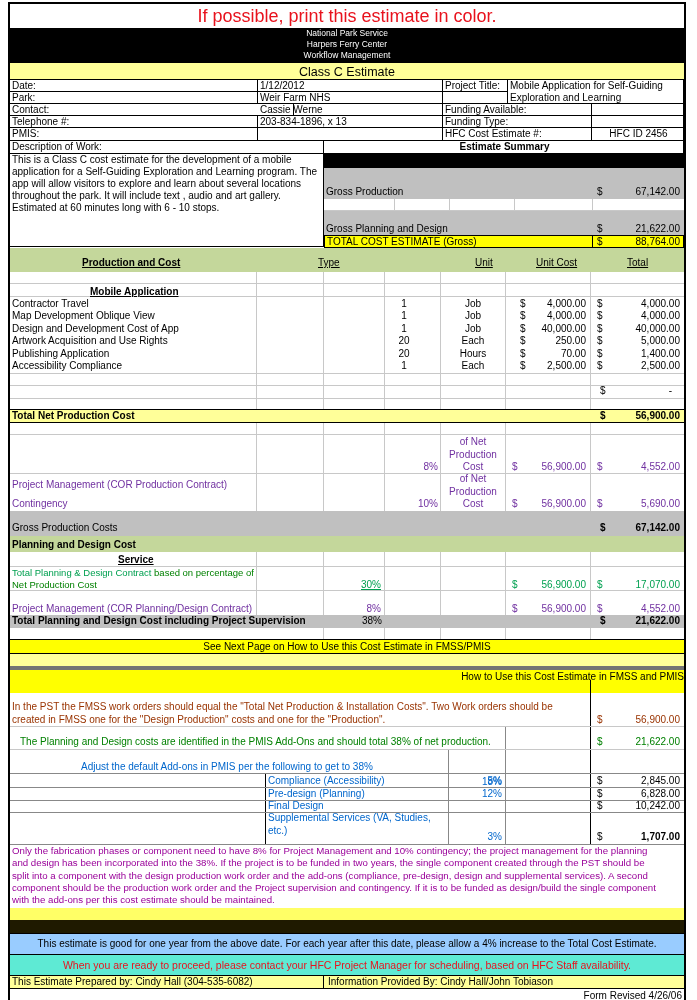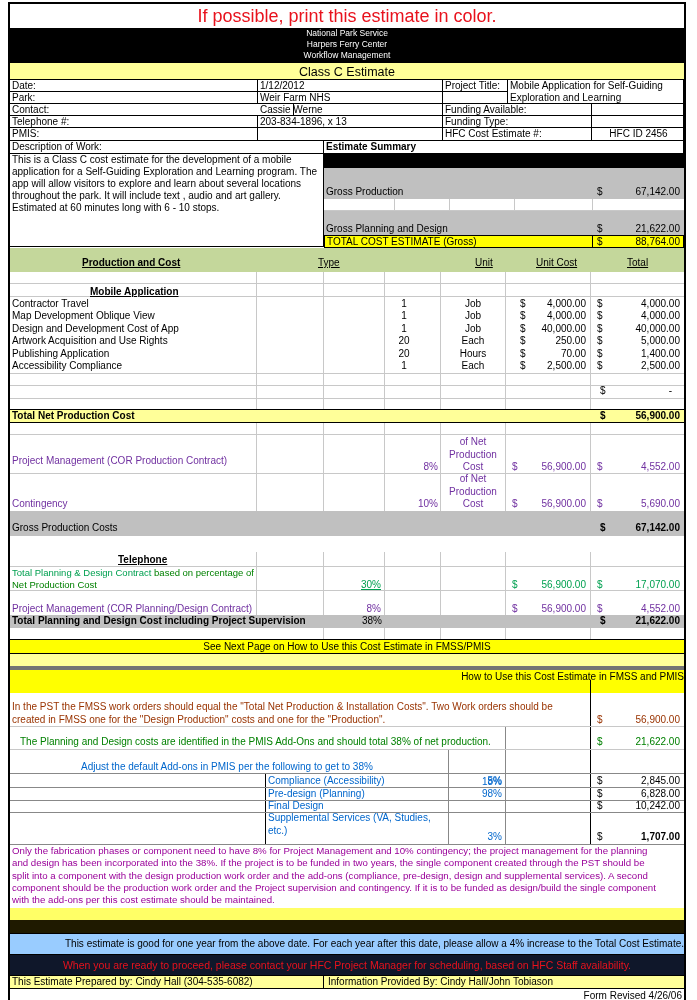--- a/index.html
+++ b/index.html
@@ -10,21 +10,21 @@
   .red-title { font-size: 18px; color: #e8121d; text-align: center; line-height: 24px; height: 24px; }
   .black { background: #000; color: #fff; text-align: center; font-size: 8.5px; line-height: 11px; }
   .yellow-title { background: #ffff99; text-align: center; font-size: 12.5px; height: 18px; line-height: 18px; border-top: 1px solid #000; border-bottom: 1px solid #000; }
   .cell { position: absolute; border-right: 1px solid #000; border-bottom: 1px solid #000; padding-left: 2px; font-size: 10px; line-height: 12px; white-space: nowrap; overflow: hidden; }
   .gcell { position: absolute; border-right: 1px solid #c8c8c8; height: 100%; top: 0; }
   .gray { background: #c0c0c0; }
   .green { background: #c4d79b; }
   .ltyellow { background: #ffff99; }
   .yellow { background: #ffff00; }
   .blue { background: #99ccff; }
-  .ltgreen { background: #0f172a; }
+  .ltgreen { background: #5eead4; }
   .hline { position: absolute; left: 0; width: 674px; height: 1px; background: #c8c8c8; }
   .purple { color: #7030a0; }
   .tgreen { color: #00a050; }
   .dgreen { color: #008000; }
   .brown { color: #993300; }
   .tblue { color: #0066cc; }
   .magenta { color: #990099; }
   u { text-decoration: underline; }
   .bold { font-weight: bold; }
 </style>
@@ -67,21 +67,21 @@
 
   <div class="cell" style="left:0; top:137px; width:314px; height:13px;">Description of Work:</div>
   <div class="cell" style="left:0; top:150px; width:314px; height:93px; white-space:normal;">
     <div>This is a Class C cost estimate for the development of a mobile</div>
     <div>application for a Self-Guiding Exploration and Learning program. The</div>
     <div>app will allow visitors to explore and learn about several locations</div>
     <div>throughout the park.  It will include text , audio and art gallery.</div>
     <div>Estimated at 60 minutes long with 6 - 10 stops.</div>
   </div>
 
-  <div class="cell bold" style="left:314px; top:137px; width:360px; height:13px; text-align:left;">Estimate Summary</div>
+  <div class="cell bold" style="left:314px; top:137px; width:360px; height:13px; text-align:center;">Estimate Summary</div>
   <div class="abs" style="left:314px; top:150px; width:360px; height:14px; background:#000;"></div>
   <div class="abs gray" style="left:314px; top:164px; width:360px; height:31px;">
     <div class="abs" style="left:2px; bottom:2px;">Gross Production</div>
     <div class="abs" style="left:273px; bottom:2px;">$</div>
     <div class="abs" style="right:4px; bottom:2px;">67,142.00</div>
   </div>
   <div class="abs" style="left:314px; top:195px; width:360px; height:12px; border-bottom:1px solid #c8c8c8;">
     <div class="gcell" style="left:70px;"></div>
     <div class="gcell" style="left:125px;"></div>
     <div class="gcell" style="left:190px;"></div>
@@ -136,21 +136,21 @@
   <div class="abs" style="left:0; top:419px; width:674px; height:96px;">
     <div class="gcell" style="left:246px;"></div>
     <div class="gcell" style="left:313px;"></div>
     <div class="gcell" style="left:374px;"></div>
     <div class="gcell" style="left:430px;"></div>
     <div class="gcell" style="left:495px;"></div>
     <div class="gcell" style="left:580px;"></div>
     <div class="hline" style="top:11px;"></div>
     <div class="hline" style="top:50px;"></div>
   </div>
-  <div class="abs purple" style="left:2px; top:451px;">Project Management (COR Production Contract)</div>
+  <div class="abs purple" style="left:2px; top:475px;">Project Management (COR Production Contract)</div>
   <div class="abs purple" style="left:374px; width:54px; text-align:right; top:457px;">8%</div>
   <div class="abs purple" style="left:431px; width:64px; text-align:center; top:432px; line-height:12.5px;">
     <div>of Net</div>
       <div>Production</div>
       <div>Cost</div>
   </div>
   <div class="abs purple" style="left:502px; top:457px;">$</div>
   <div class="abs purple" style="left:510px; width:66px; text-align:right; top:457px;">56,900.00</div>
   <div class="abs purple" style="left:587px; top:457px;">$</div>
   <div class="abs purple" style="right:4px; top:457px;">4,552.00</div>
@@ -166,32 +166,35 @@
   <div class="abs purple" style="left:510px; width:66px; text-align:right; top:494px;">56,900.00</div>
   <div class="abs purple" style="left:587px; top:494px;">$</div>
   <div class="abs purple" style="right:4px; top:494px;">5,690.00</div>
 
   <div class="row gray" style="top:507px; height:25px;">
     <div class="abs" style="left:2px; top:11px;">Gross Production Costs</div>
     <div class="abs bold" style="left:590px; top:11px;">$</div>
     <div class="abs bold" style="right:4px; top:11px;">67,142.00</div>
   </div>
 
+  <div class="row green bold" style="top:532px; height:16px;">
+    <div class="abs" style="left:2px; top:3px;">Planning and Design Cost</div>
+  </div>
 
   <div class="abs" style="left:0; top:548px; width:674px; height:88px;">
     <div class="gcell" style="left:246px; height:64px;"></div>
     <div class="gcell" style="left:313px;"></div>
     <div class="gcell" style="left:374px;"></div>
     <div class="gcell" style="left:430px;"></div>
     <div class="gcell" style="left:495px;"></div>
     <div class="gcell" style="left:580px;"></div>
     <div class="hline" style="top:14px;"></div>
     <div class="hline" style="top:38px;"></div>
   </div>
-  <div class="abs bold" style="left:108px; top:550px;"><u>Telephone</u></div>
+  <div class="abs bold" style="left:108px; top:550px;"><u>Service</u></div>
   <div class="abs" style="left:2px; top:563px; font-size:9.5px; line-height:12px;">
     <div><span class="tgreen">Total Planning &amp; Design Contract</span><span class="dgreen"> based on percentage of</span></div>
     <div class="dgreen">Net Production Cost</div>
   </div>
   <div class="abs tgreen" style="left:313px; width:58px; text-align:right; top:575px;text-decoration:underline;">30%</div>
   <div class="abs tgreen" style="left:502px; top:575px;">$</div>
   <div class="abs tgreen" style="left:510px; width:66px; text-align:right; top:575px;">56,900.00</div>
   <div class="abs tgreen" style="left:587px; top:575px;">$</div>
   <div class="abs tgreen" style="right:4px; top:575px;">17,070.00</div>
 
@@ -247,21 +250,21 @@
   <div class="abs magenta" style="left:2px; top:841px; line-height:12.3px; font-size:9.7px;">
     <div>Only the fabrication phases or component need to have 8% for Project Management and 10% contingency; the project management for the planning</div>
     <div>and design has been incorporated into the 38%.  If the project is to be funded in two years, the single component created through the PST should be</div>
     <div>split into a component with the design production work order and the add-ons (compliance, pre-design, design and supplemental services). A second</div>
     <div>component should be the production work order and the Project supervision and contingency.  If it is to be funded as design/build the single component</div>
     <div>with the add-ons per this cost estimate should be maintained.</div>
   </div>
 
   <div class="row" style="top:904px; height:12px; background:#ffff66;"></div>
   <div class="row" style="top:916px; height:13px; background:#1f1a00;"></div>
-  <div class="row blue" style="top:929px; height:22px; border-top:1px solid #000; border-bottom:1px solid #000; text-align:right; line-height:20px;">This estimate is good for one year from the above date.  For each year after this date, please allow a 4% increase to the Total Cost Estimate.</div>
+  <div class="row blue" style="top:929px; height:22px; border-top:1px solid #000; border-bottom:1px solid #000; text-align:center; line-height:20px;">This estimate is good for one year from the above date.  For each year after this date, please allow a 4% increase to the Total Cost Estimate.</div>
   <div class="row ltgreen" style="top:951px; height:21px; border-bottom:1px solid #000; text-align:center; line-height:20px; color:#e8121d; font-size:10.5px;">When you are ready to proceed, please contact your HFC Project Manager for scheduling, based on HFC Staff availability.</div>
   <div class="abs ltyellow" style="left:0; top:972px; width:314px; height:13px; border-bottom:1px solid #000; border-right:1px solid #000; padding-left:2px; line-height:12px;">This Estimate Prepared by:  Cindy Hall (304-535-6082)</div>
   <div class="abs ltyellow" style="left:314px; top:972px; width:360px; height:13px; border-bottom:1px solid #000; padding-left:4px; line-height:12px;">Information Provided By: Cindy Hall/John Tobiason</div>
   <div class="abs" style="right:2px; top:986px;">Form Revised 4/26/06</div>
 <div class="abs " style="left:2px;top:294px;">Contractor Travel</div>
     <div class="abs " style="left:374px; width:40px; text-align:center;top:294px;">1</div>
     <div class="abs " style="left:431px; width:64px; text-align:center;top:294px;">Job</div>
     <div class="abs " style="left:510px;top:294px;">$</div>
     <div class="abs " style="left:520px; width:56px; text-align:right;top:294px;">4,000.00</div>
     <div class="abs " style="left:587px;top:294px;">$</div>
@@ -300,21 +303,21 @@
     <div class="abs " style="left:510px;top:356px;">$</div>
     <div class="abs " style="left:520px; width:56px; text-align:right;top:356px;">2,500.00</div>
     <div class="abs " style="left:587px;top:356px;">$</div>
     <div class="abs " style="right:4px;top:356px;">2,500.00</div>
     <div class="abs tblue" style="left:258px;top:771px;">Compliance (Accessibility)</div>
     <div class="abs tblue" style="left:440px; width:52px; text-align:right;top:771px;">5%</div>
     <div class="abs " style="left:587px;top:771px;">$</div>
     <div class="abs " style="right:4px;top:771px;">2,845.00</div>
     <div class="hline" style="top:783px; background:#888;"></div>
     <div class="abs tblue" style="left:258px;top:783.5px;">Pre-design (Planning)</div>
-    <div class="abs tblue" style="left:440px; width:52px; text-align:right;top:783.5px;">98%</div>
+    <div class="abs tblue" style="left:440px; width:52px; text-align:right;top:783.5px;">12%</div>
     <div class="abs " style="left:587px;top:783.5px;">$</div>
     <div class="abs " style="right:4px;top:783.5px;">6,828.00</div>
     <div class="hline" style="top:795.5px; background:#888;"></div>
     <div class="abs tblue" style="left:258px;top:796px;">Final Design</div>
     <div class="abs tblue" style="left:440px; width:52px; text-align:right;top:772px;">18%</div>
     <div class="abs " style="left:587px;top:796px;">$</div>
     <div class="abs " style="right:4px;top:796px;">10,242.00</div>
     <div class="hline" style="top:808px; background:#888;"></div>
   </div>
 

